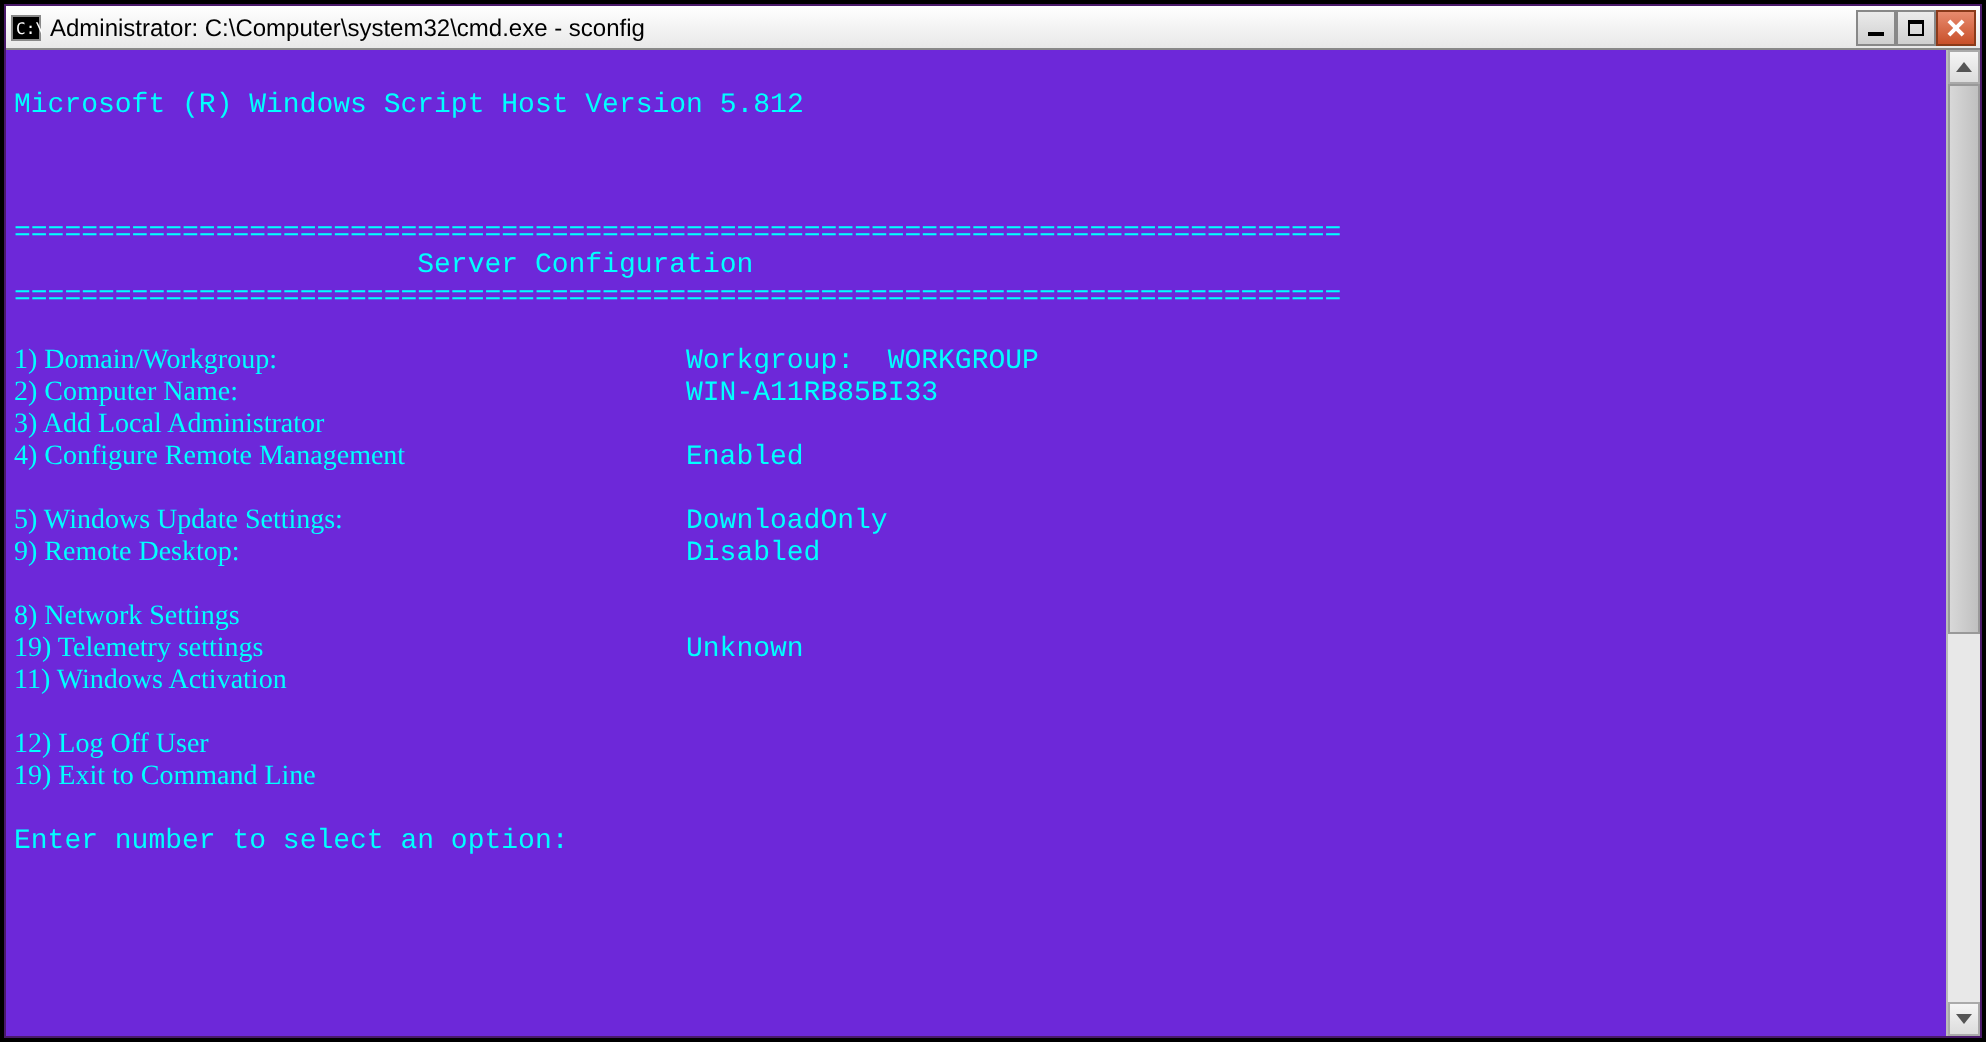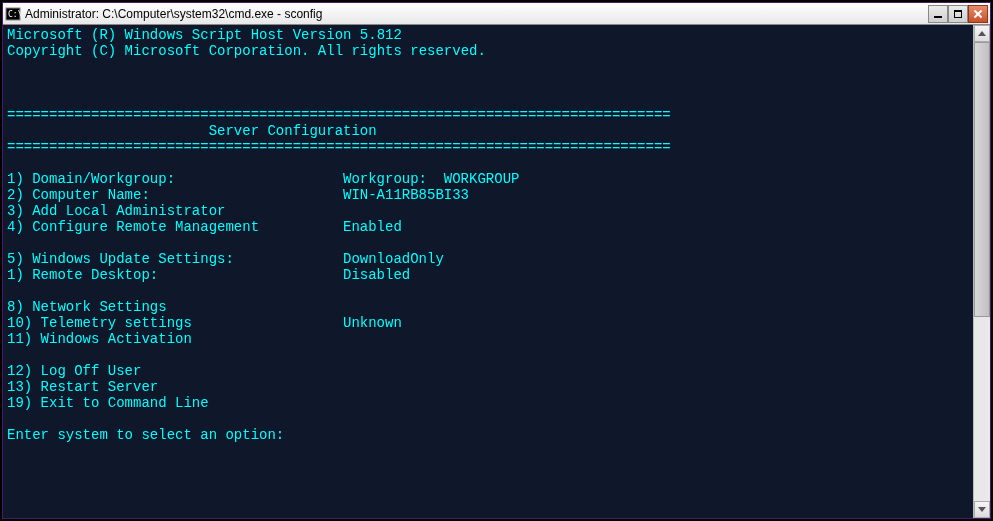--- a/index.html
+++ b/index.html
@@ -94,26 +94,26 @@
       border-top: 2px solid #000;
     }
     .client-area {
       flex: 1;
       display: flex;
       background: #0000d0;
       position: relative;
     }
     .console {
       flex: 1;
-      background: #0f172a;
+      background: #6d28d9;
       color: #00ffff;
       font-family: Consolas, "Courier New", monospace;
       font-size: 14px;
       line-height: 16px;
-      padding: 2px 0 2px 4px;
+      padding: 20px 0 2px 4px;
       white-space: pre;
       overflow: hidden;
     }
     .scrollbar {
       width: 17px;
       background: #f0f0f0;
       border-left: 1px solid #bbb;
       display: flex;
       flex-direction: column;
     }
@@ -146,21 +146,21 @@
       border-right: 4px solid transparent;
       border-bottom: 5px solid #555;
     }
     .arrow-down {
       width: 0; height: 0;
       border-left: 4px solid transparent;
       border-right: 4px solid transparent;
       border-top: 5px solid #555;
     }
     .row { display: block; }
-    .col-label { display: inline-block; width: 336px; }
+    .col-label { display: inline-block; width: 336px; font-family: Liberation Serif, serif; }
   </style>
 </head>
 <body>
 
 <div class="window">
   <div class="titlebar">
     <span class="titlebar-icon">
       <svg viewBox="0 0 16 16">
         <rect x="1" y="2" width="14" height="12" fill="#000" stroke="#888" stroke-width="1"></rect>
         <text x="3" y="11" font-size="8" fill="#fff" font-family="monospace">C:\</text>
@@ -174,29 +174,29 @@
       <div class="win-btn">
           <div class="max-glyph"></div>
         </div>
       <div class="win-btn close">
           <div class="x1"></div>
           <div class="x2"></div>
         </div>
     </div>
   </div>
   <div class="client-area">
-    <div class="console"><span class="row">Microsoft (R) Windows Script Host Version 5.812</span><span class="row">Copyright (C) Microsoft Corporation. All rights reserved.</span>
+    <div class="console"><span class="row">Microsoft (R) Windows Script Host Version 5.812</span>
 
 
 <span class="row">===============================================================================</span><span class="row">                        Server Configuration</span><span class="row">===============================================================================</span>
 <span class="row"><span class="col-label">1) Domain/Workgroup:</span><span>Workgroup:  WORKGROUP</span></span><span class="row"><span class="col-label">2) Computer Name:</span><span>WIN-A11RB85BI33</span></span><span class="row"><span class="col-label">3) Add Local Administrator</span><span></span></span><span class="row"><span class="col-label">4) Configure Remote Management</span><span>Enabled</span></span>
-<span class="row"><span class="col-label">5) Windows Update Settings:</span><span>DownloadOnly</span></span><span class="row"><span class="col-label">1) Remote Desktop:</span><span>Disabled</span></span>
-<span class="row"><span class="col-label">8) Network Settings</span><span></span></span><span class="row"><span class="col-label">10) Telemetry settings</span><span>Unknown</span></span><span class="row"><span class="col-label">11) Windows Activation</span><span></span></span>
-<span class="row"><span class="col-label">12) Log Off User</span><span></span></span><span class="row"><span class="col-label">13) Restart Server</span><span></span></span><span class="row"><span class="col-label">19) Exit to Command Line</span><span></span></span>
-<span class="row">Enter system to select an option: </span></div>
+<span class="row"><span class="col-label">5) Windows Update Settings:</span><span>DownloadOnly</span></span><span class="row"><span class="col-label">9) Remote Desktop:</span><span>Disabled</span></span>
+<span class="row"><span class="col-label">8) Network Settings</span><span></span></span><span class="row"><span class="col-label">19) Telemetry settings</span><span>Unknown</span></span><span class="row"><span class="col-label">11) Windows Activation</span><span></span></span>
+<span class="row"><span class="col-label">12) Log Off User</span><span></span></span><span class="row"><span class="col-label">19) Exit to Command Line</span><span></span></span>
+<span class="row">Enter number to select an option: </span></div>
     <div class="scrollbar">
       <div class="scroll-btn">
           <div class="arrow-up"></div>
         </div>
       <div class="scroll-track">
         <div class="scroll-thumb"></div>
       </div>
       <div class="scroll-btn">
           <div class="arrow-down"></div>
         </div>

